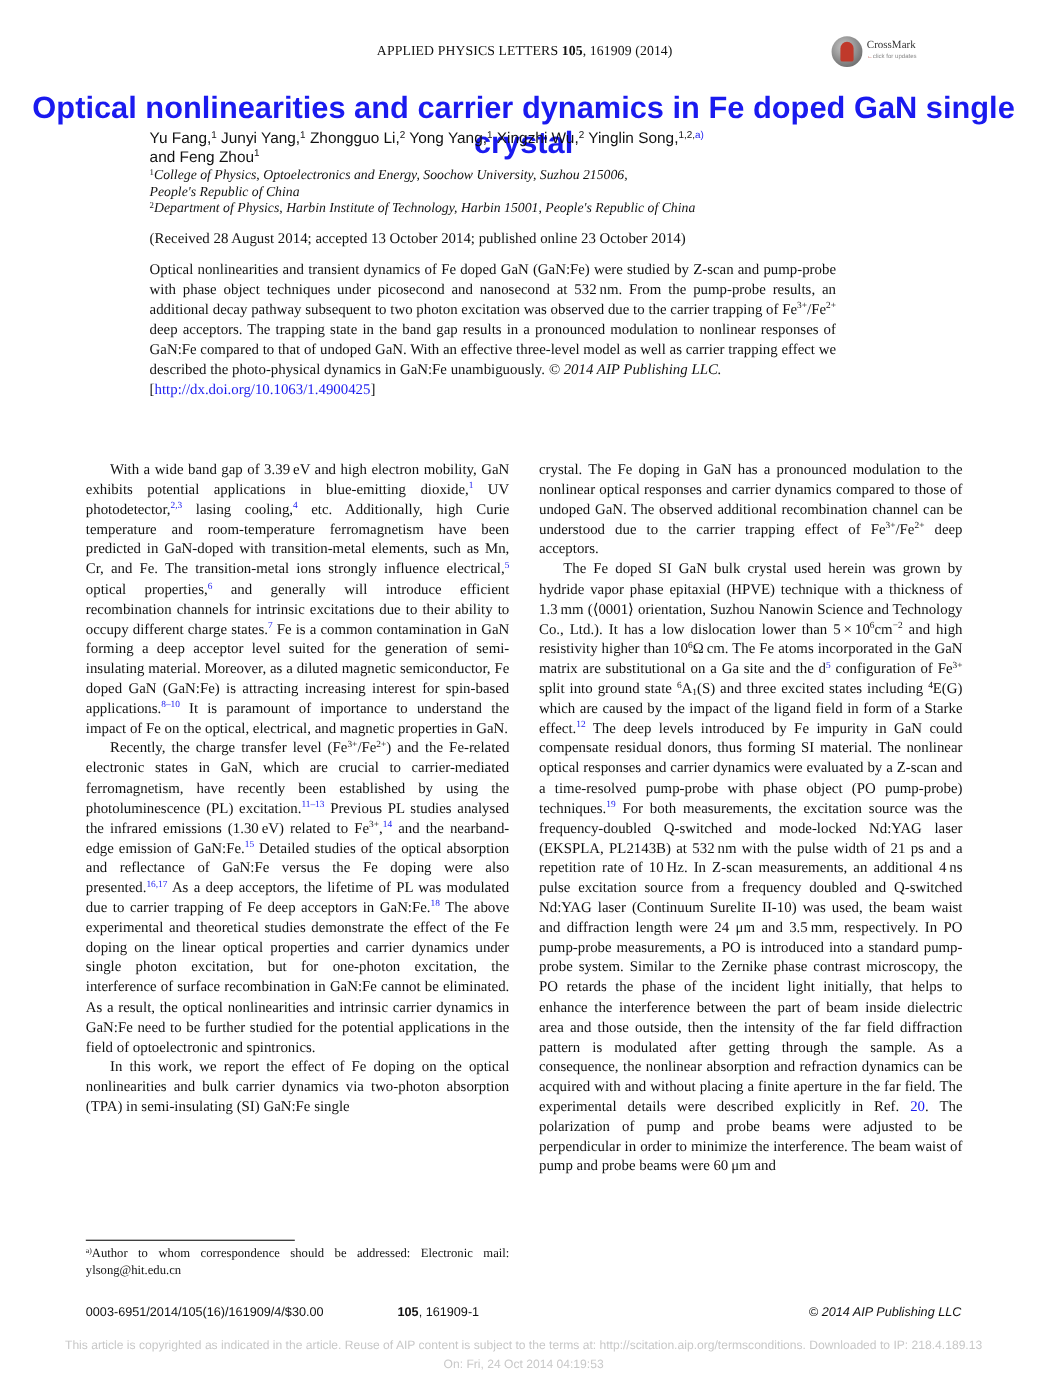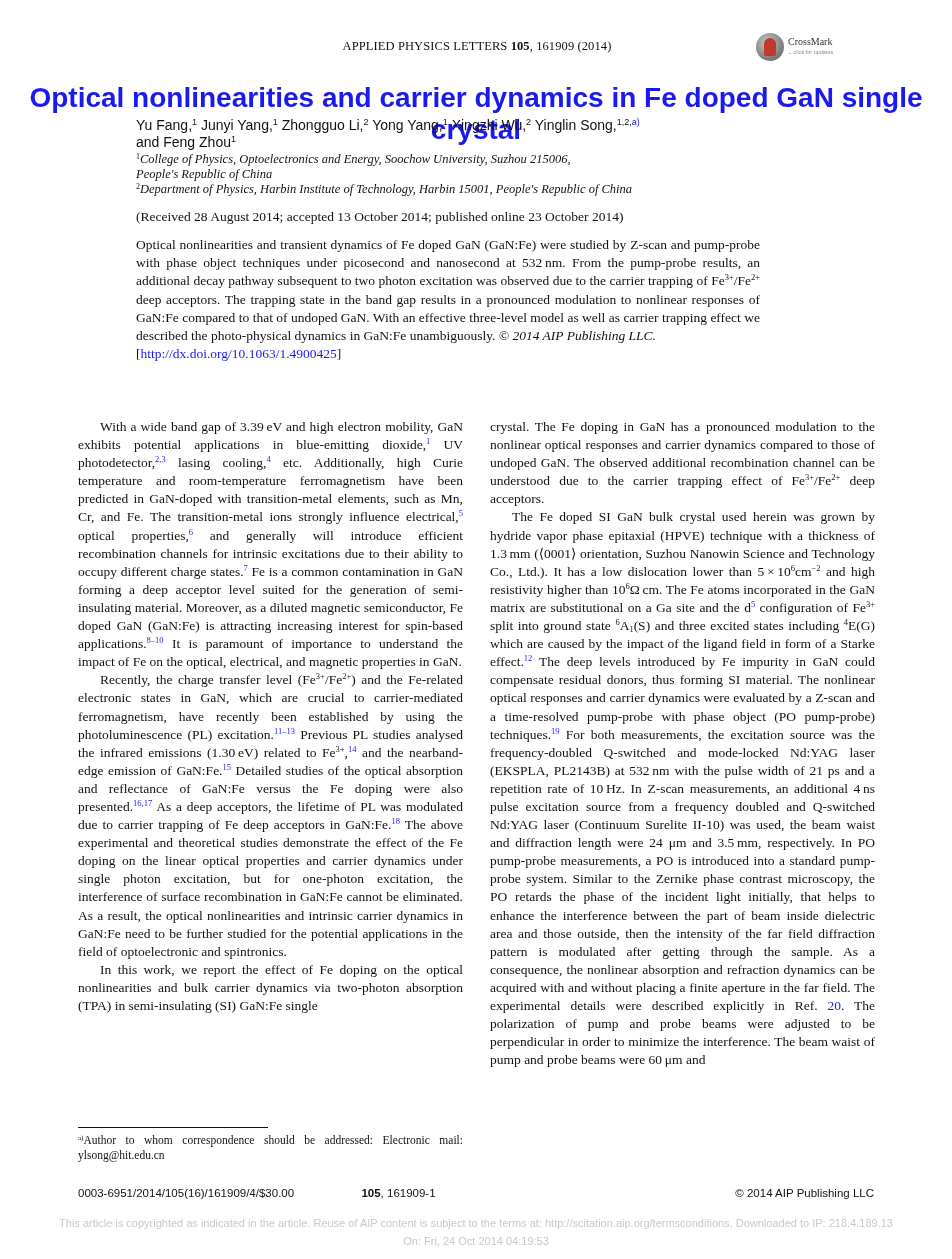--- a/index.html
+++ b/index.html
@@ -29,21 +29,21 @@
   .col sup.ref, .col .ref { color:#1a1aef; }
   .col sub { font-size:8.5px; vertical-align:-2px; line-height:0; }
   .col1 { left:78px; }
   .col2 { left:490px; }
   .fn-rule { left:78px; top:1127px; width:190px; border-top:1px solid #111; }
   .footnote { left:78px; top:1133px; width:385px; font-size:11.5px; line-height:15px; text-align:justify; }
   .footnote sup { font-size:7px; vertical-align:4px; line-height:0; }
   .foot { top:1187px; font-family:"Liberation Sans", sans-serif; font-size:11.5px; }
   .foot-left { left:78px; }
   .foot-mid { left:0; width:797px; text-align:center; }
-  .foot-right { right:78px; text-align:center; }
+  .foot-right { right:78px; text-align:center;font-style:italic; }
   .dl { left:0; width:952px; text-align:center; font-family:"Liberation Sans", sans-serif; font-size:11px; color:#c8c8c8; }
   .dl1 { top:1217px; }
   .dl2 { top:1235px; }
 </style>
 </head>
 <body>
 
 <div class="abs journal">
   <span>APPLIED PHYSICS LETTERS</span>
   <b>105</b><span>, 161909 (2014)</span>

